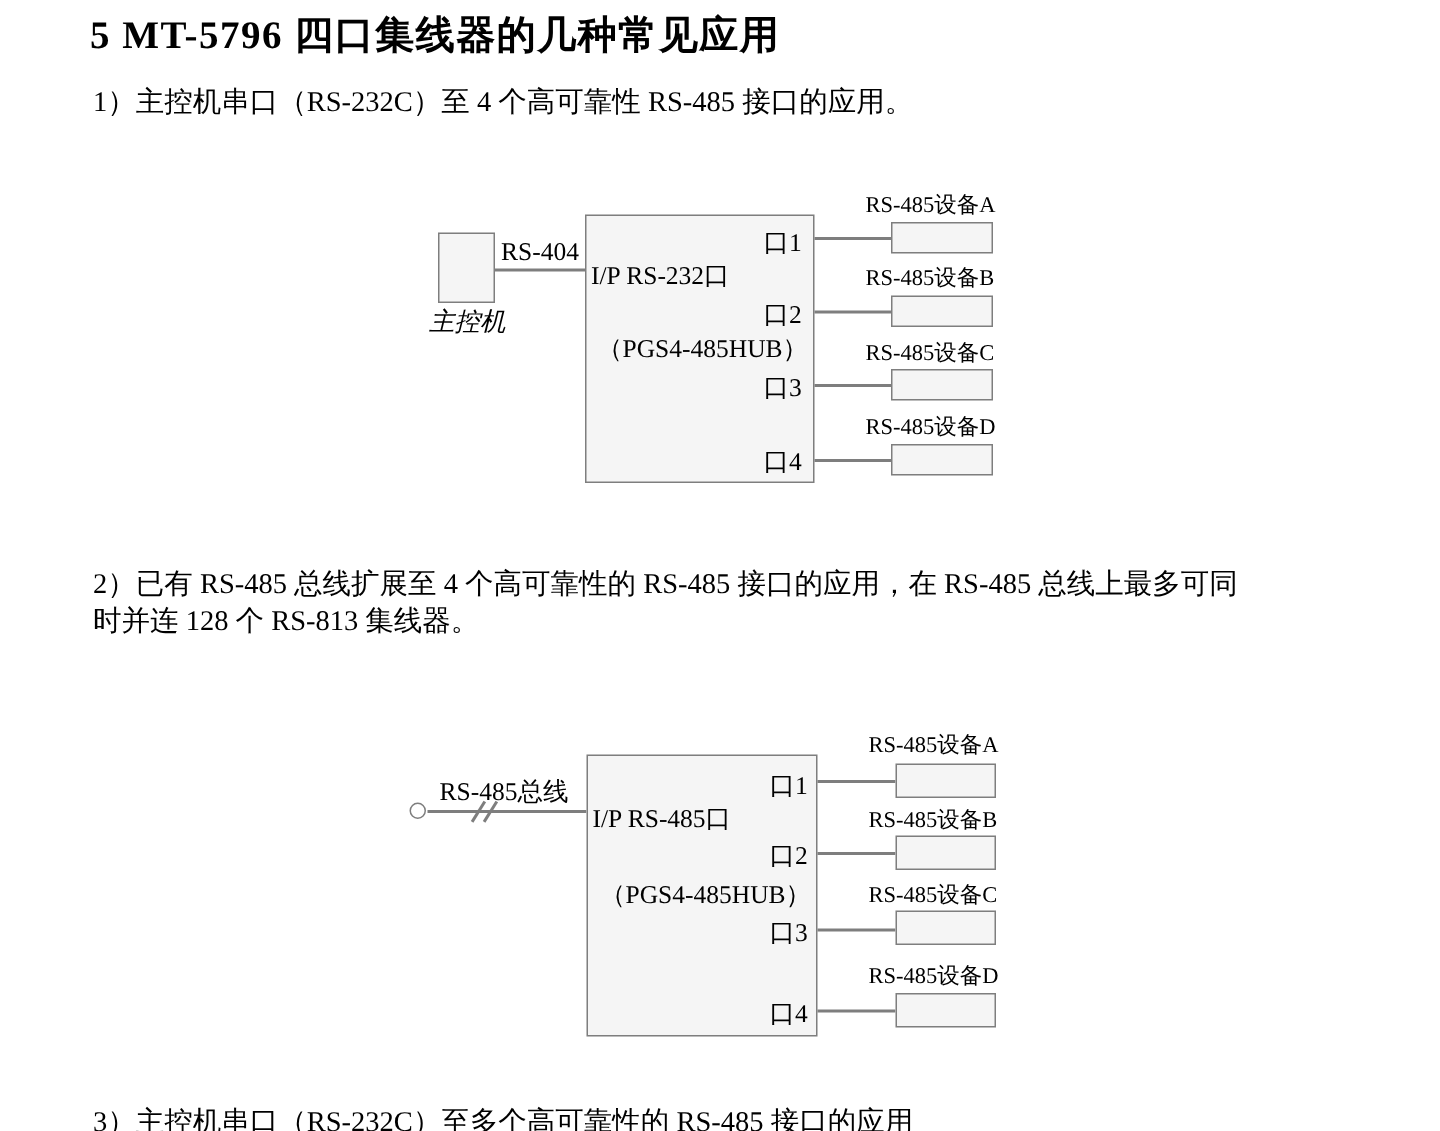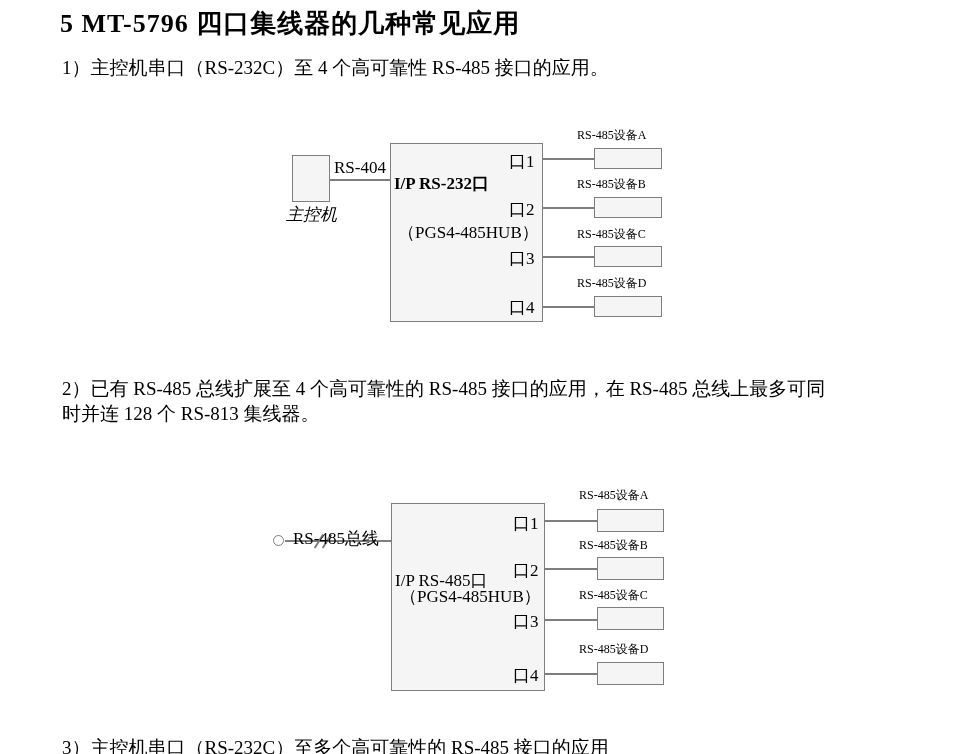--- a/index.html
+++ b/index.html
@@ -25,21 +25,21 @@
   .node-box{
     position:absolute;
     background:#f5f5f5;
     border:1.5px solid #7e7e7e;
     box-sizing:border-box;
   }
   .hline{
     position:absolute;height:1.5px;background:#7e7e7e;
   }
   .dlabel{
-    position:absolute;font-size:12px;white-space:nowrap;
+    position:absolute;font-size:15px;white-space:nowrap;
   }
   .dtext{
     position:absolute;font-size:17px;white-space:nowrap;
   }
   .port{
     position:absolute;font-size:17px;white-space:nowrap;left:0;
   }
   .bus-circle{
     position:absolute;width:11px;height:11px;border-radius:50%;
     border:1.5px solid #7e7e7e;background:#fff;box-sizing:border-box;
@@ -60,21 +60,21 @@
 
   <div>
 
     <div class="node-box" style="left:292px;top:155px;width:38px;height:47px;"></div>
     <div class="dtext" style="left:286px;top:203px;font-style:italic;">主控机</div>
 
     <div class="hline" style="left:330px;top:179px;width:60px;"></div>
     <div class="dtext" style="left:334px;top:158px;">RS-404</div>
 
     <div class="node-box" style="left:390px;top:143px;width:153px;height:179px;">
-      <div class="dtext" style="left:3px;top:28px;font-weight:bold;">I/P RS-232口</div>
+      <div class="dtext" style="left:3px;top:28px;">I/P RS-232口</div>
       <div class="dtext" style="left:7px;top:77px;">（PGS4-485HUB）</div>
       <div class="port" style="left:118px;top:6px;">口1</div>
       <div class="port" style="left:118px;top:54px;">口2</div>
       <div class="port" style="left:118px;top:103px;">口3</div>
       <div class="port" style="left:118px;top:152px;">口4</div>
     </div>
 
     <div class="hline" style="left:543px;top:158px;width:51px;"></div>
     <div class="hline" style="left:543px;top:207px;width:51px;"></div>
     <div class="hline" style="left:543px;top:256px;width:51px;"></div>
@@ -96,24 +96,24 @@
   <p class="para" style="top:376px;margin:0;">2）已有 RS-485 总线扩展至 4 个高可靠性的 RS-485 接口的应用，在 RS-485 总线上最多可同</p>
   <p class="para" style="top:401px;margin:0;">时并连 128 个 RS-813 集线器。</p>
 
   <div>
 
     <div class="bus-circle" style="left:273px;top:535px;"></div>
 
     <div class="hline" style="left:285px;top:540px;width:106px;"></div>
     <div class="slash" style="left:318px;top:533px;"></div>
     <div class="slash" style="left:326px;top:533px;"></div>
-    <div class="dtext" style="left:293px;top:516px;margin-top:11px;">RS-485总线</div>
+    <div class="dtext" style="left:293px;top:516px;">RS-485总线</div>
 
     <div class="node-box" style="left:391px;top:503px;width:154px;height:188px;">
-      <div class="dtext" style="left:3px;top:30px;margin-top:35px;">I/P RS-485口</div>
+      <div class="dtext" style="left:3px;top:30px;">I/P RS-485口</div>
       <div class="dtext" style="left:8px;top:81px;">（PGS4-485HUB）</div>
       <div class="port" style="left:121px;top:8px;">口1</div>
       <div class="port" style="left:121px;top:55px;">口2</div>
       <div class="port" style="left:121px;top:106px;">口3</div>
       <div class="port" style="left:121px;top:160px;">口4</div>
     </div>
 
     <div class="hline" style="left:545px;top:520px;width:52px;"></div>
     <div class="hline" style="left:545px;top:568px;width:52px;"></div>
     <div class="hline" style="left:545px;top:619px;width:52px;"></div>

